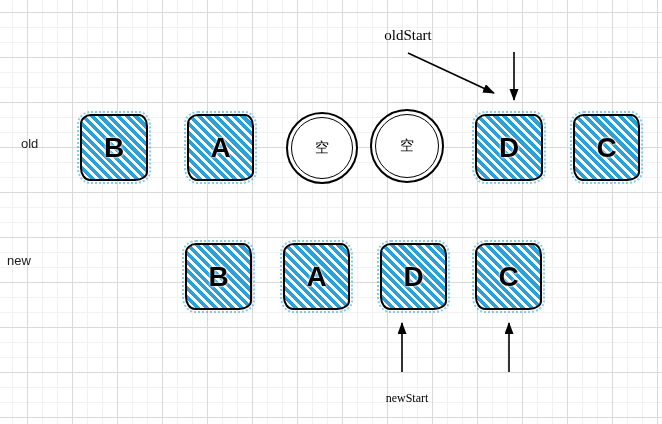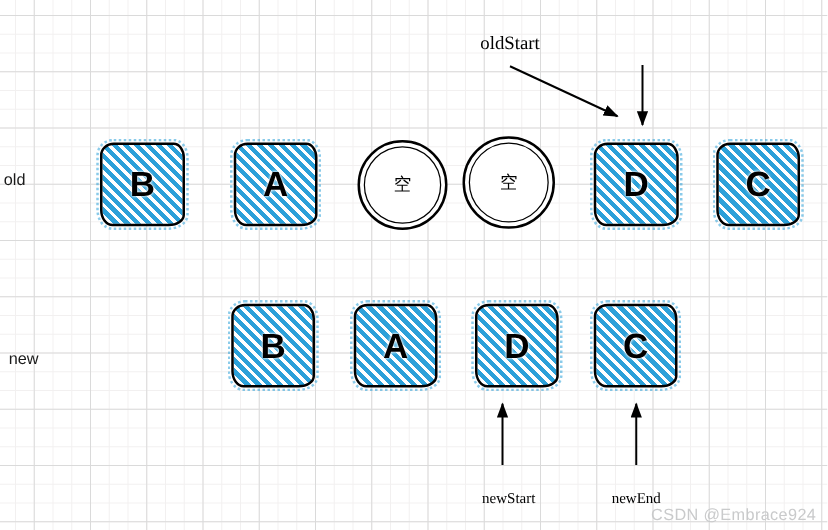--- a/index.html
+++ b/index.html
@@ -100,22 +100,22 @@
     font-size: 13px;
     color: #c9cacb;
     letter-spacing: 0.3px;
   }
 </style>
 </head>
 <body>
 
 <div id="canvas">
 
-  <span class="row-label" style="left:3px; top:136px">old</span>
-  <span class="row-label" style="left:7px; top:279px">new</span>
+  <span class="row-label" style="left:21px; top:136px">old</span>
+  <span class="row-label" style="left:7px; top:253px">new</span>
 
   <div class="node striped" style="left:80px; top:114px; width:68px">
     <span class="node-letter">B</span>
   </div>
   <div class="node striped" style="left:187px; top:114px">
     <span class="node-letter">A</span>
   </div>
   <div class="node circle" style="left:286px; top:112px; width:72px; height:72px">
     <span class="circle-char">空</span>
   </div>
@@ -137,29 +137,27 @@
   </div>
   <div class="node striped" style="left:380px; top:243px">
     <span class="node-letter">D</span>
   </div>
   <div class="node striped" style="left:475px; top:243px">
     <span class="node-letter">C</span>
   </div>
 
   <span class="pointer-label" style="left:358px; top:27px">oldStart</span>
   <span class="pointer-label bottom" style="left:357px; top:391px">newStart</span>
-  <span class="pointer-label bottom" style="left:459px; top:391px">newEnd</span>
 
   <svg id="arrow-overlay" width="662" height="424">
     <defs>
       <marker id="ah" markerUnits="userSpaceOnUse" markerWidth="14" markerHeight="12" refX="11" refY="4.5" orient="auto">
         <path d="M0,0 L12,4.5 L0,9 z" fill="#000"></path>
       </marker>
     </defs>
     <line x1="408" y1="53" x2="494" y2="93" stroke="#000" stroke-width="1.6" marker-end="url(#ah)"></line>
     <line x1="514" y1="52" x2="514" y2="100" stroke="#000" stroke-width="1.6" marker-end="url(#ah)"></line>
     <line x1="402" y1="372" x2="402" y2="323" stroke="#000" stroke-width="1.6" marker-end="url(#ah)"></line>
     <line x1="509" y1="372" x2="509" y2="323" stroke="#000" stroke-width="1.6" marker-end="url(#ah)"></line>
   </svg>
 
-  <span class="watermark">CSDN @Embrace924</span>
 
 </div>
 
 </body></html>

